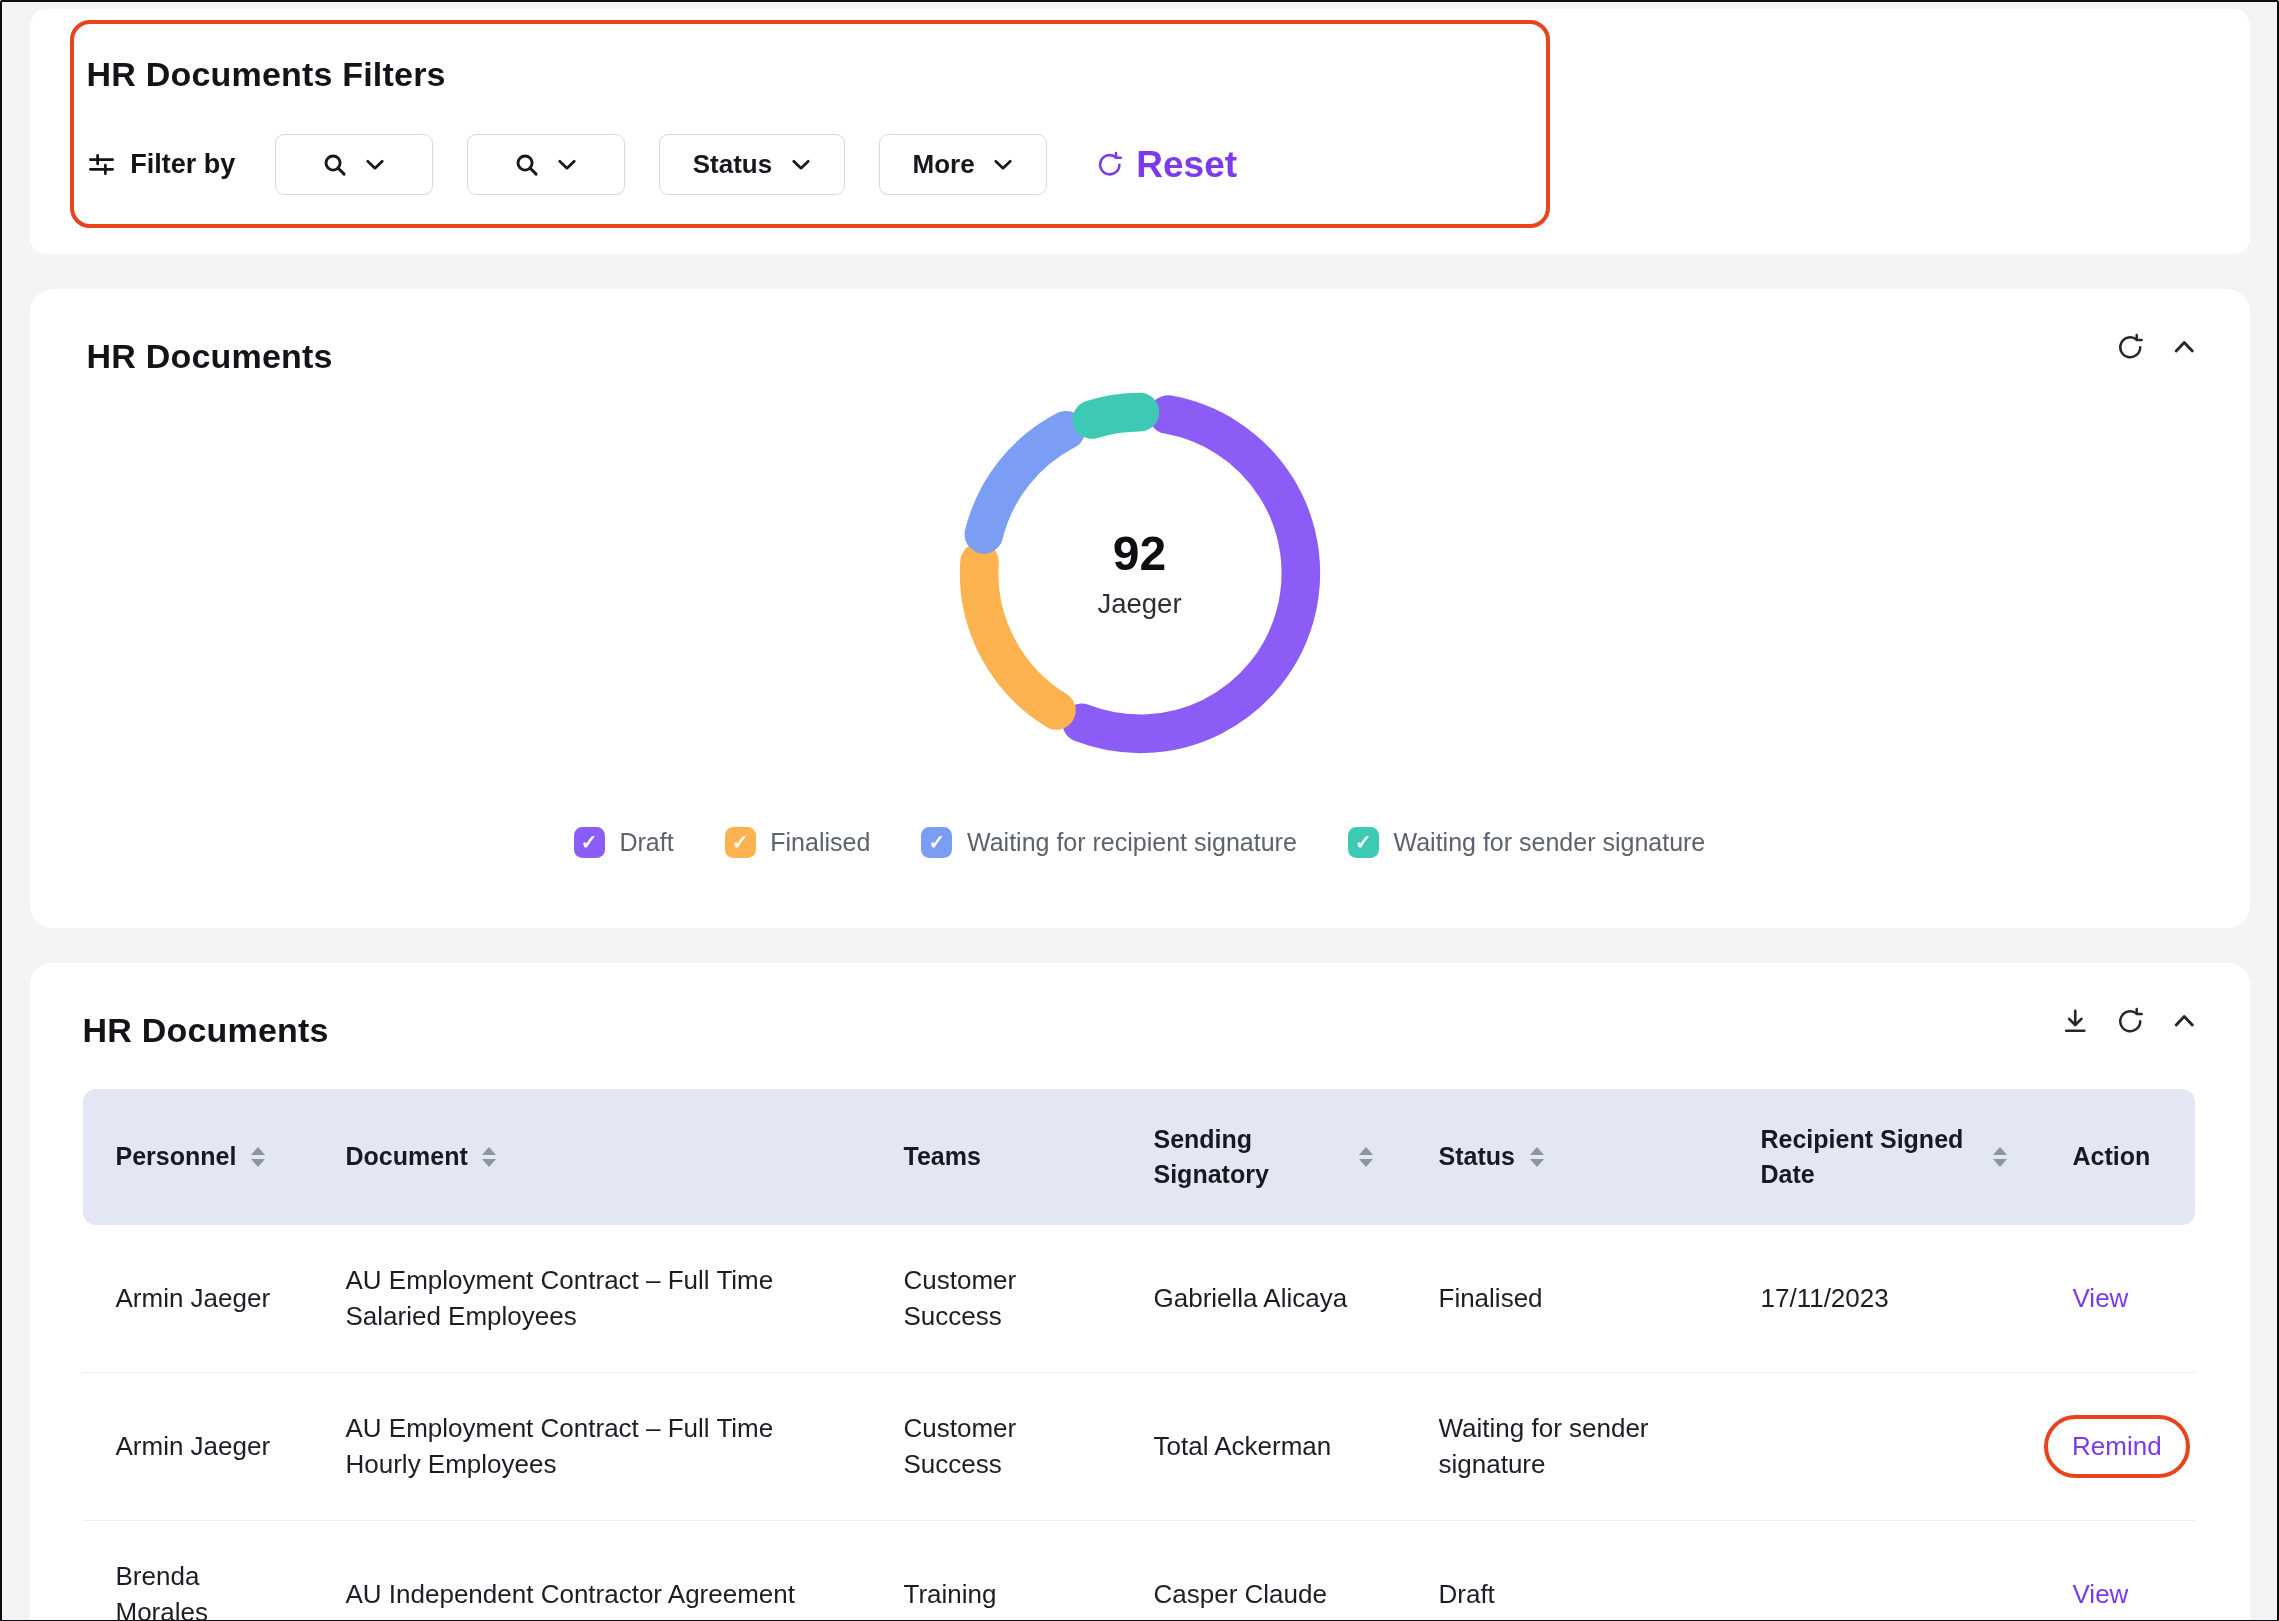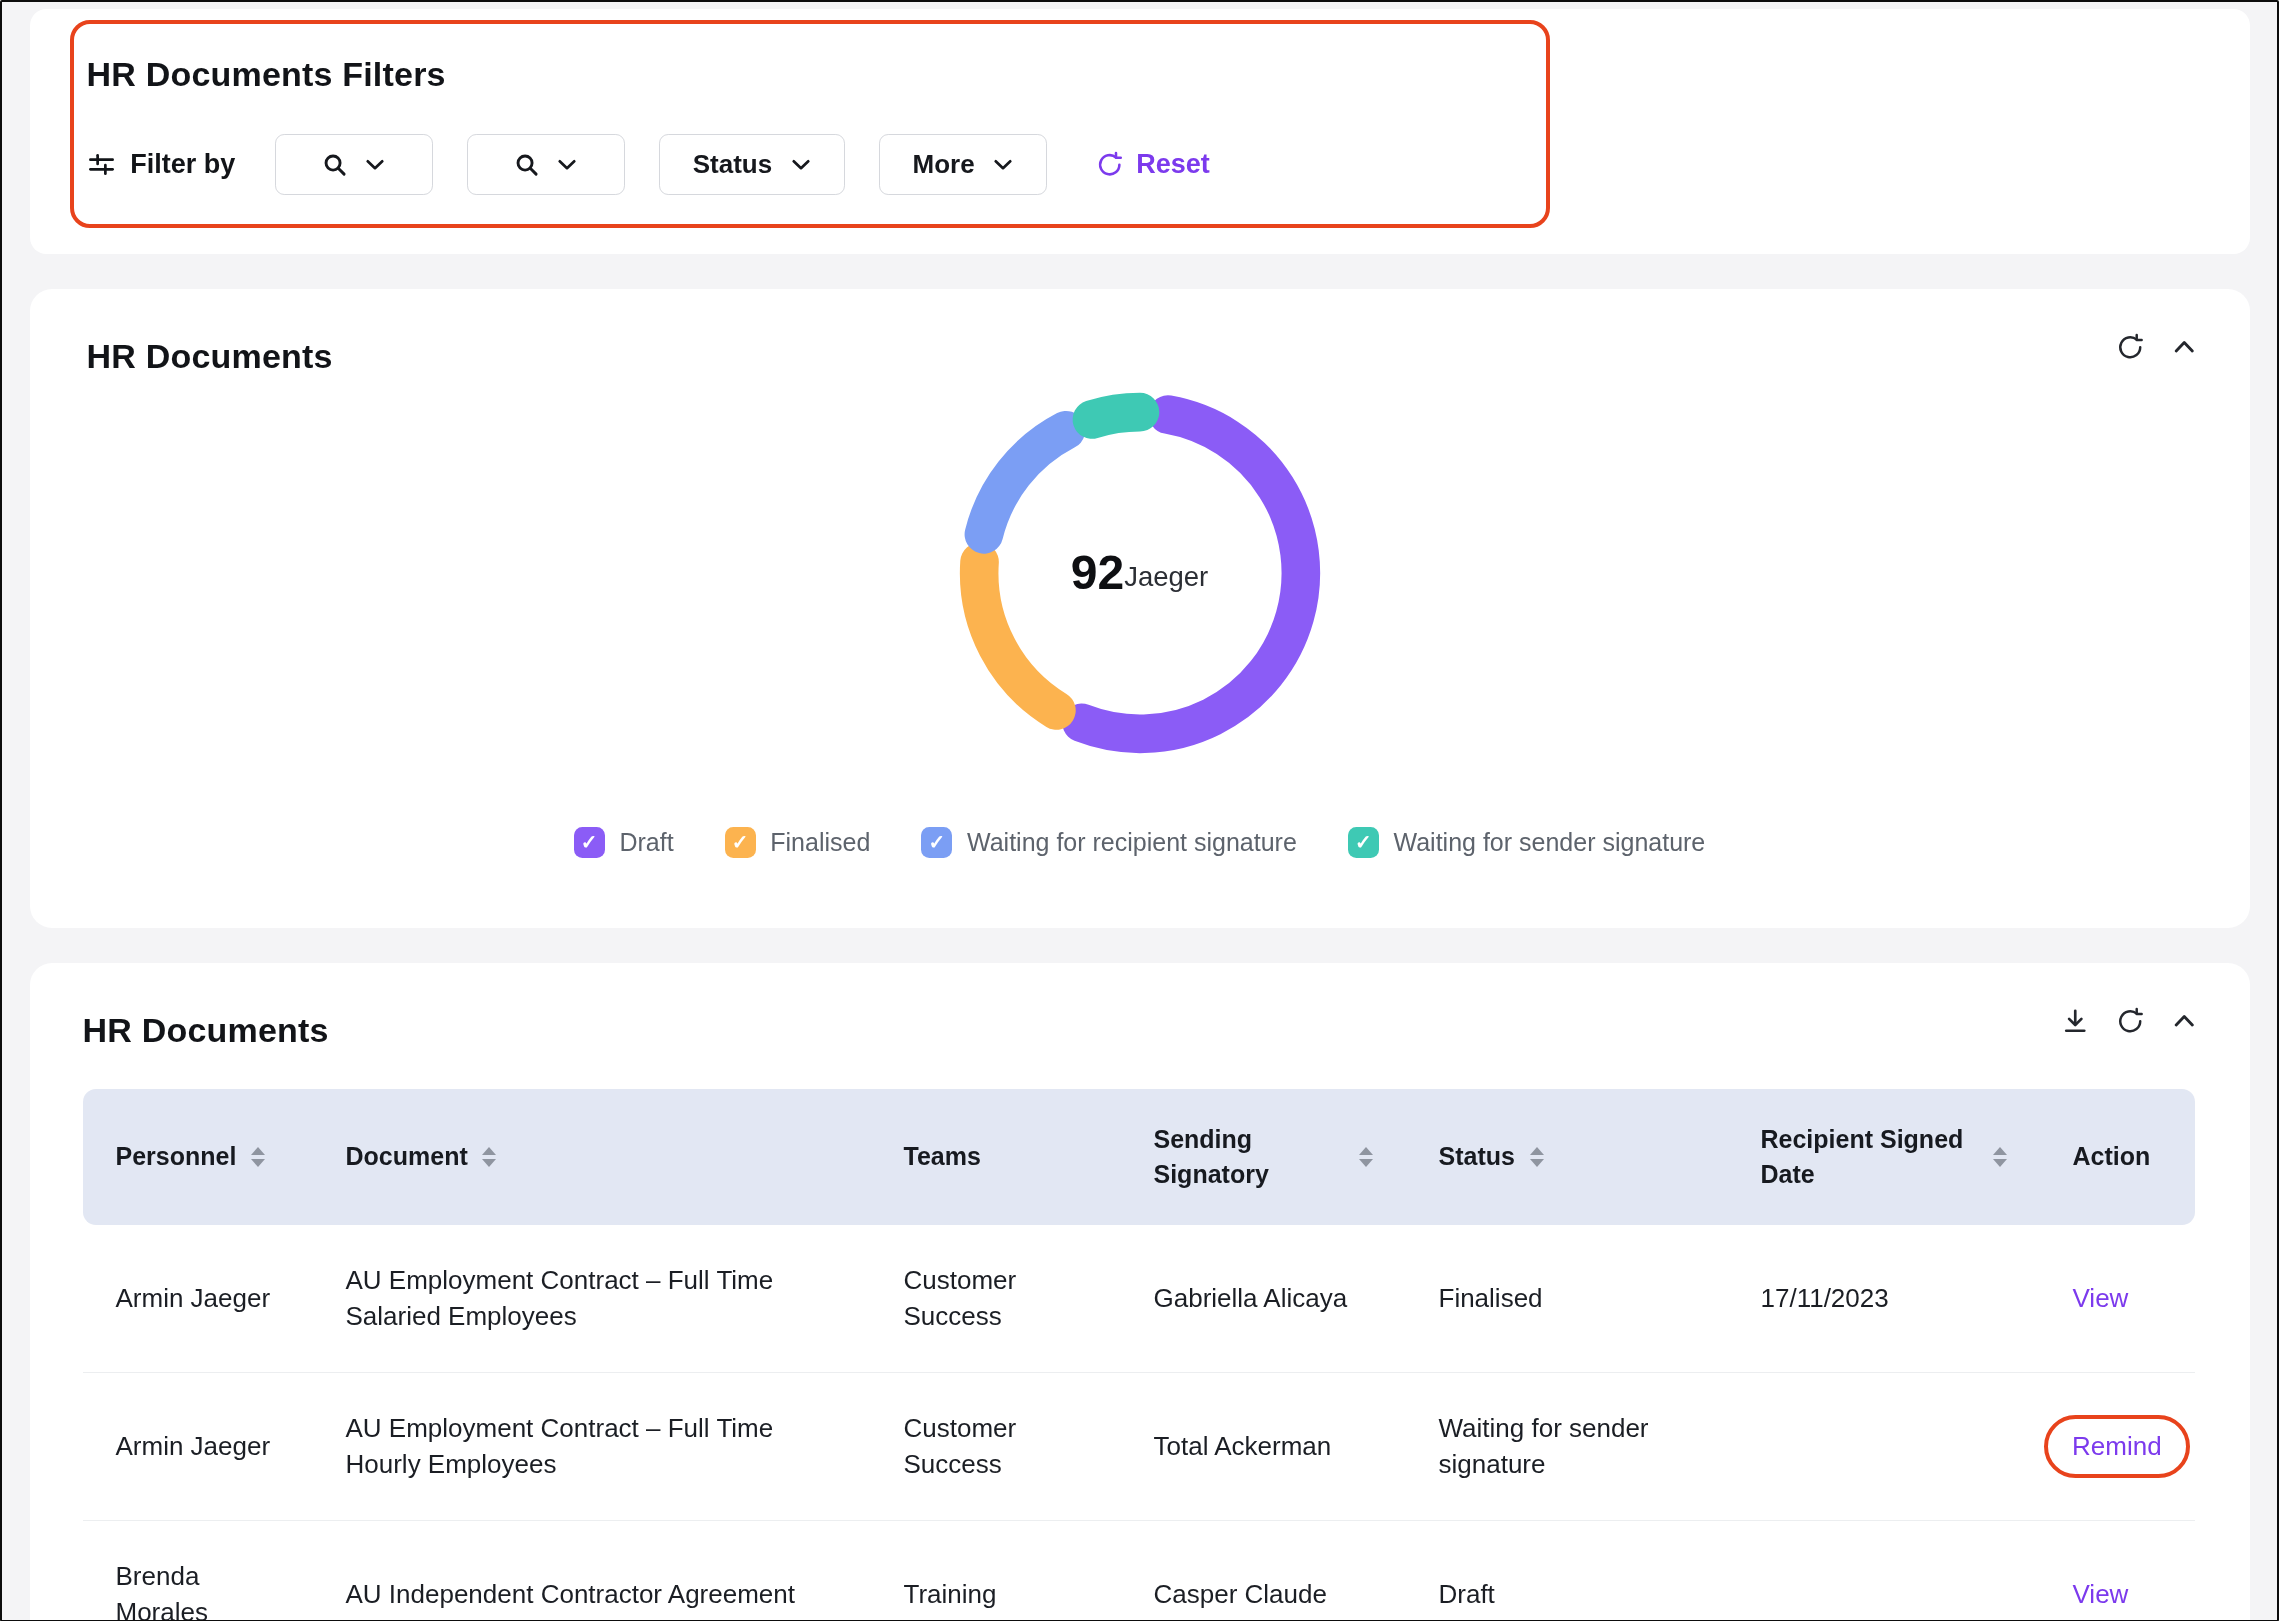--- a/index.html
+++ b/index.html
@@ -64,21 +64,21 @@
   }
   .dd.icon-only { min-width: 158px; }
   .reset-btn {
     display: inline-flex;
     align-items: center;
     gap: 13px;
     margin-left: 14.7px;
     background: none;
     border: none;
     font-family: "Liberation Sans", sans-serif;
-    font-size: 27px;
+    font-size: 37px;
     font-weight: 700;
     color: #7c3aed;
     cursor: pointer;
   }
   
   .chart-card { margin-top: 35px; padding: 48px 57px 70px; }
   .card-icons {
     position: absolute;
     top: 44px;
     right: 51px;
@@ -91,21 +91,21 @@
     border: none;
     cursor: pointer;
     color: #24272d;
     display: inline-flex;
     align-items: center;
   }
   .donut-wrap { display: flex; flex-direction: column; align-items: center; margin-top: 3.7px; }
   .donut { position: relative; width: 386px; height: 386px; }
   .donut-center {
     position: absolute; inset: 0;
-    display: flex; 
+    display: flex; flex-direction: column;
     align-items: center; justify-content: center;
   }
   .donut-value { font-size: 48px; font-weight: 800; color: #0e0f12; }
   .donut-label { font-size: 27.5px; color: #2b2e34; margin-top: 7.3px; }
   .legend {
     display: flex; justify-content: center; align-items: center;
     gap: 51px; margin-top: 61px; flex-wrap: wrap;
   }
   .legend-item { display: flex; align-items: center; gap: 14.7px; cursor: pointer; }
   .legend-swatch {

